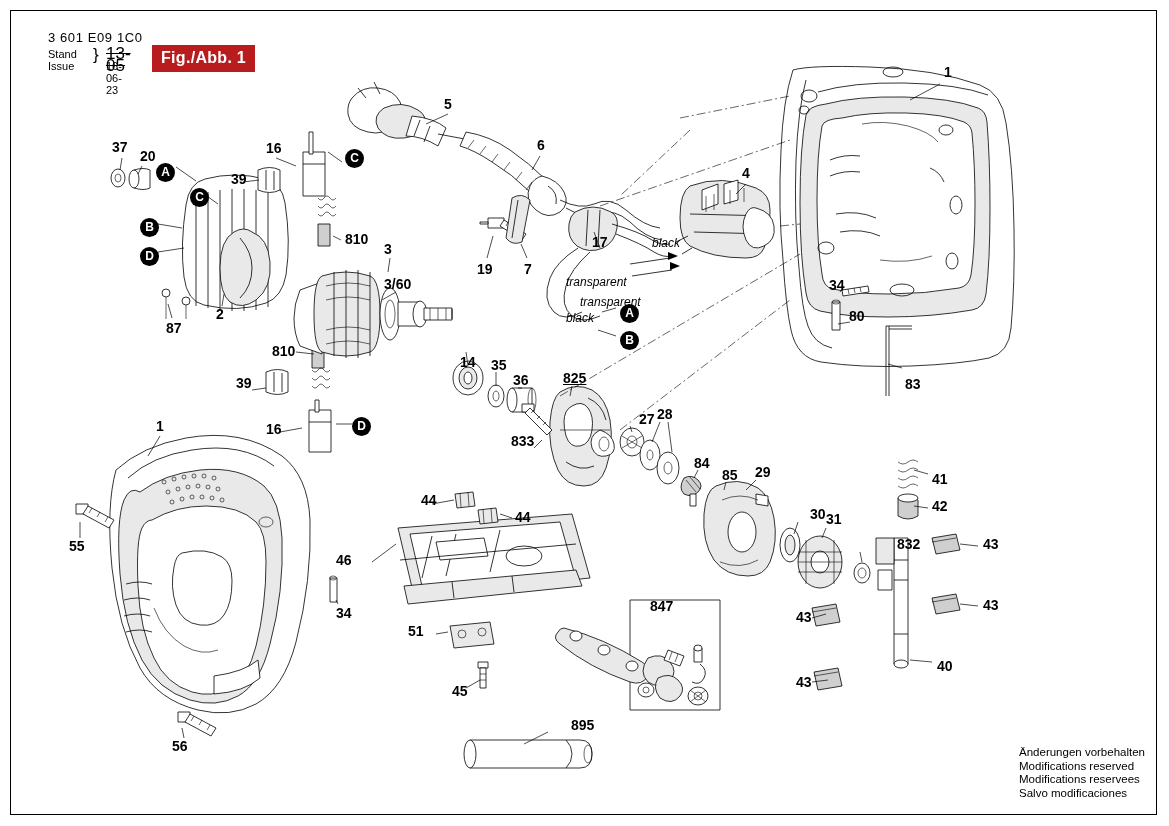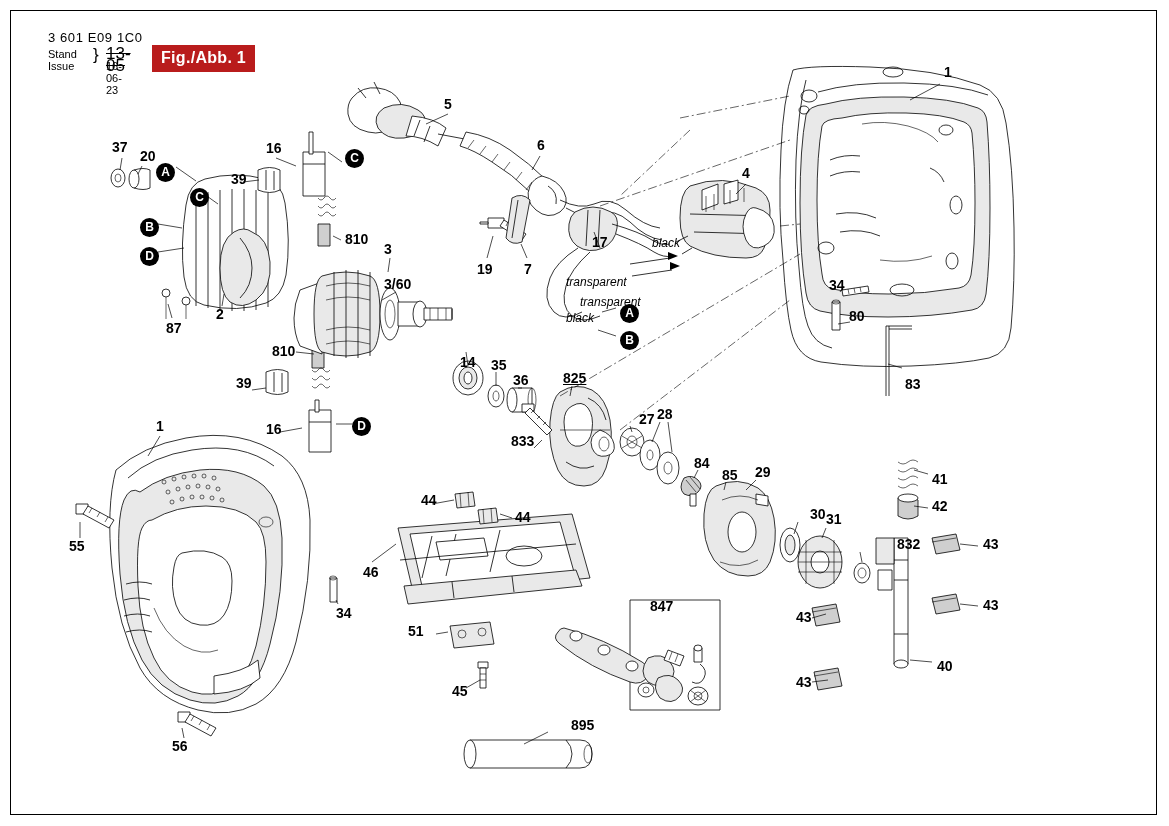--- a/index.html
+++ b/index.html
@@ -592,33 +592,39 @@
   <div class="lbl" style="left:983px;  top:597px;">43</div>
   <div class="lbl" style="left:796px;  top:609px;">43</div>
   <div class="lbl" style="left:796px;  top:674px;">43</div>
   <div class="lbl" style="left:937px;  top:658px;">40</div>
   <div class="lbl" style="left:156px; top:418px;">1</div>
   <div class="lbl" style="left:69px;   top:538px;">55</div>
   <div class="lbl" style="left:336px; top:605px;">34</div>
   <div class="lbl" style="left:172px;  top:738px;">56</div>
   <div class="lbl" style="left:421px;  top:492px;">44</div>
   <div class="lbl" style="left:515px;  top:509px;">44</div>
-  <div class="lbl" style="left:363px;  top:552px;margin-top:12px;">46</div>
+  <div class="lbl" style="left:336px;  top:552px;">46</div>
   <div class="lbl" style="left:408px;  top:623px;">51</div>
   <div class="lbl" style="left:452px;  top:683px;">45</div>
   <div class="lbl" style="left:650px;  top:598px;">847</div>
   <div class="lbl" style="left:533px;  top:717px;padding-left:38px;">895</div>
 
   <div class="circ" style="left:156px; top:163px;">A</div>
   <div class="circ" style="left:345px; top:149px;">C</div>
   <div class="circ" style="left:190px; top:188px;">C</div>
   <div class="circ" style="left:140px; top:218px;">B</div>
   <div class="circ" style="left:140px; top:247px;">D</div>
   <div class="circ" style="left:620px; top:304px;">A</div>
   <div class="circ" style="left:620px; top:331px;">B</div>
   <div class="circ" style="left:352px; top:417px;">D</div>
 
   <div class="lbl sm" style="left:652px; top:236px;">black</div>
   <div class="lbl sm" style="left:566px; top:275px;">transparent</div>
   <div class="lbl sm" style="left:580px; top:295px;">transparent</div>
   <div class="lbl sm" style="left:566px; top:311px;">black</div>
 
+  <div class="footer">
+    <div>Änderungen vorbehalten</div>
+    <div>Modifications reserved</div>
+    <div>Modifications reservees</div>
+    <div>Salvo modificaciones</div>
+  </div>
 </div>
 
 </body></html>

